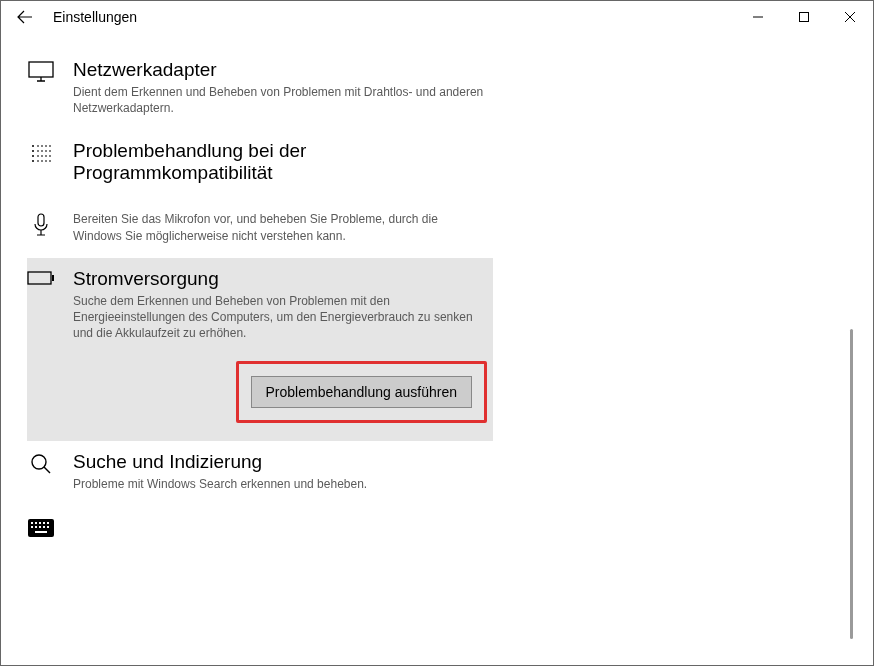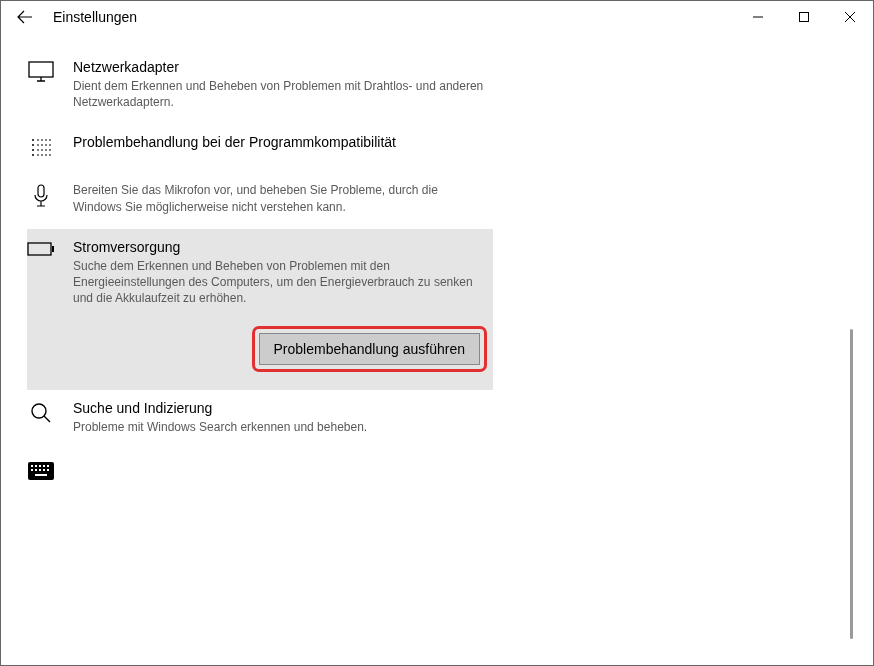--- a/index.html
+++ b/index.html
@@ -74,21 +74,21 @@
   }
   .item .icon-col {
     width: 28px;
     flex: 0 0 28px;
     display:flex;
     justify-content:center;
     padding-top:2px;
   }
   .item .text-col { flex:1; }
   .item-title {
-    font-size: 14px;
+    font-size: 19px;
     color:#000;
     margin-bottom: 3px;
   }
   .item-desc {
     font-size: 12px;
     color:#5a5a5a;
     line-height: 1.35;
   }
   .run-btn-row {
     display:flex;
@@ -98,22 +98,22 @@
   .run-btn {
     background:#cccccc;
     border:1px solid #888;
     padding: 7px 14px;
     font-size:14px;
     font-family:inherit;
     cursor:pointer;
   }
   .highlight-box {
     border: 3px solid #e03030;
-    border-radius: 7px;
-    padding: 4px;
+    border-radius: 2px;
+    padding: 12px;
     display:inline-block;
     text-decoration:underline;
   }
   .scrollbar {
     position:absolute;
     right:2px;
     top:280px;
     width:3px;
     height:310px;
     background:#9a9a9a;

